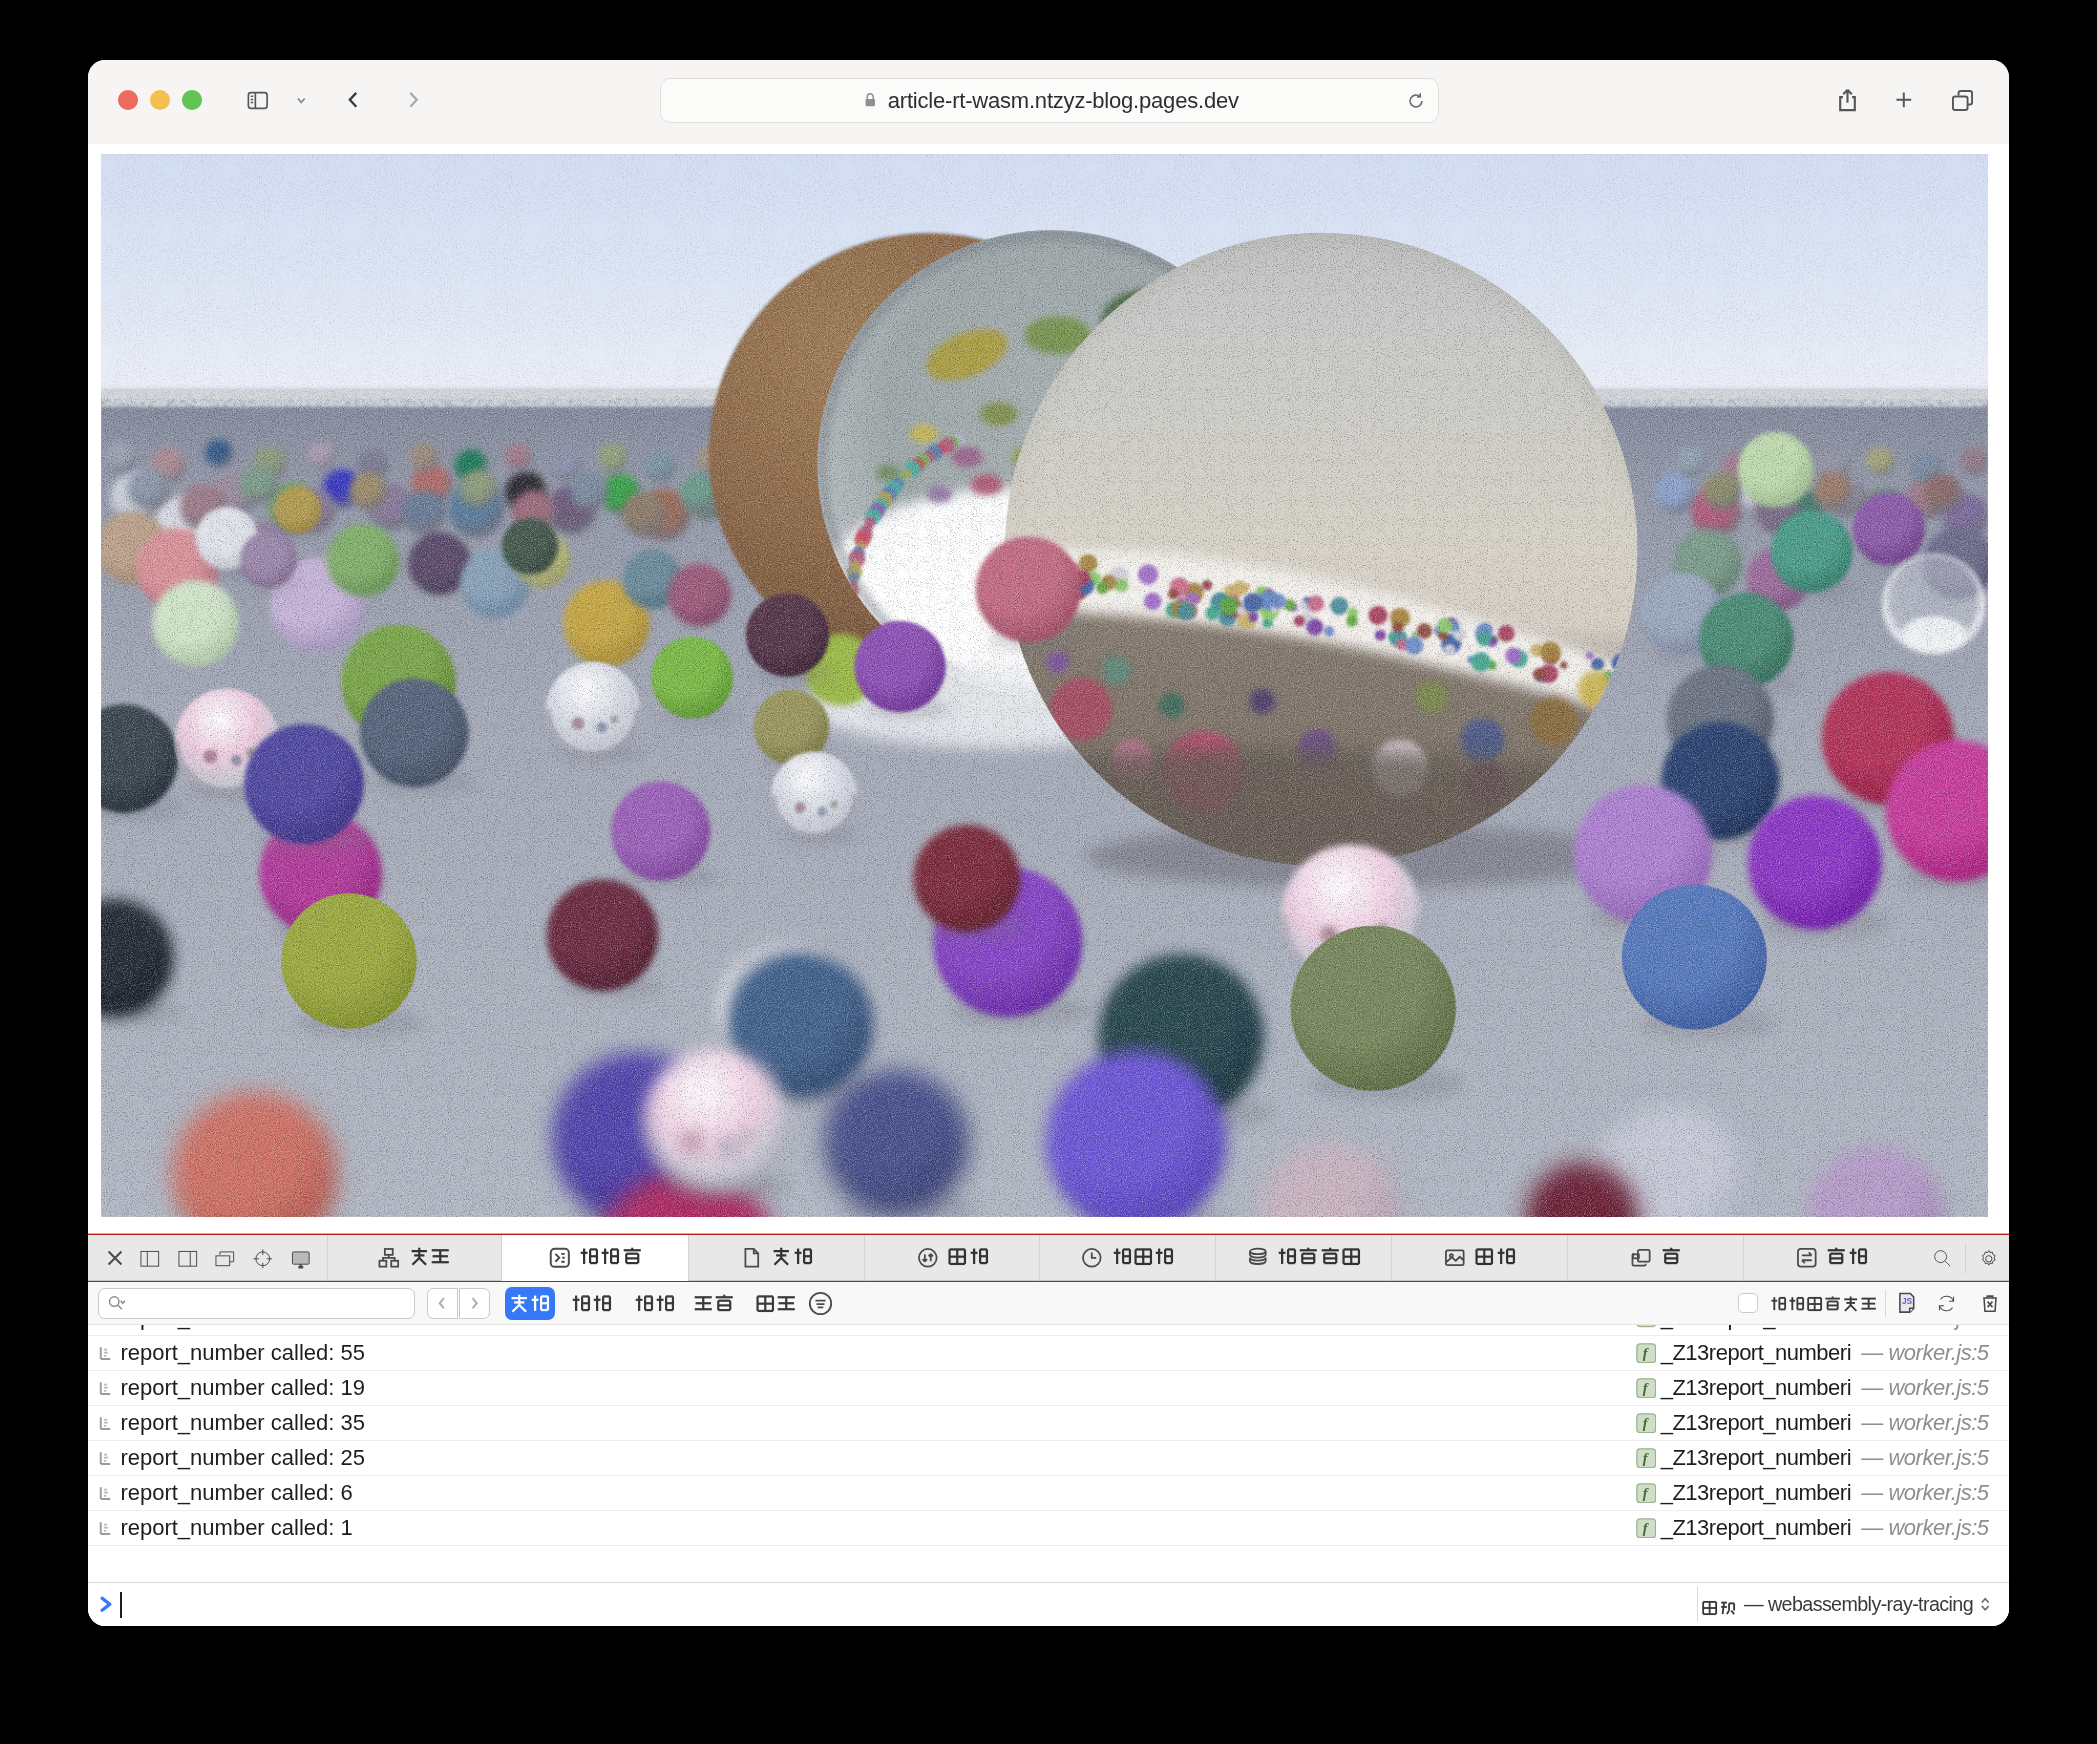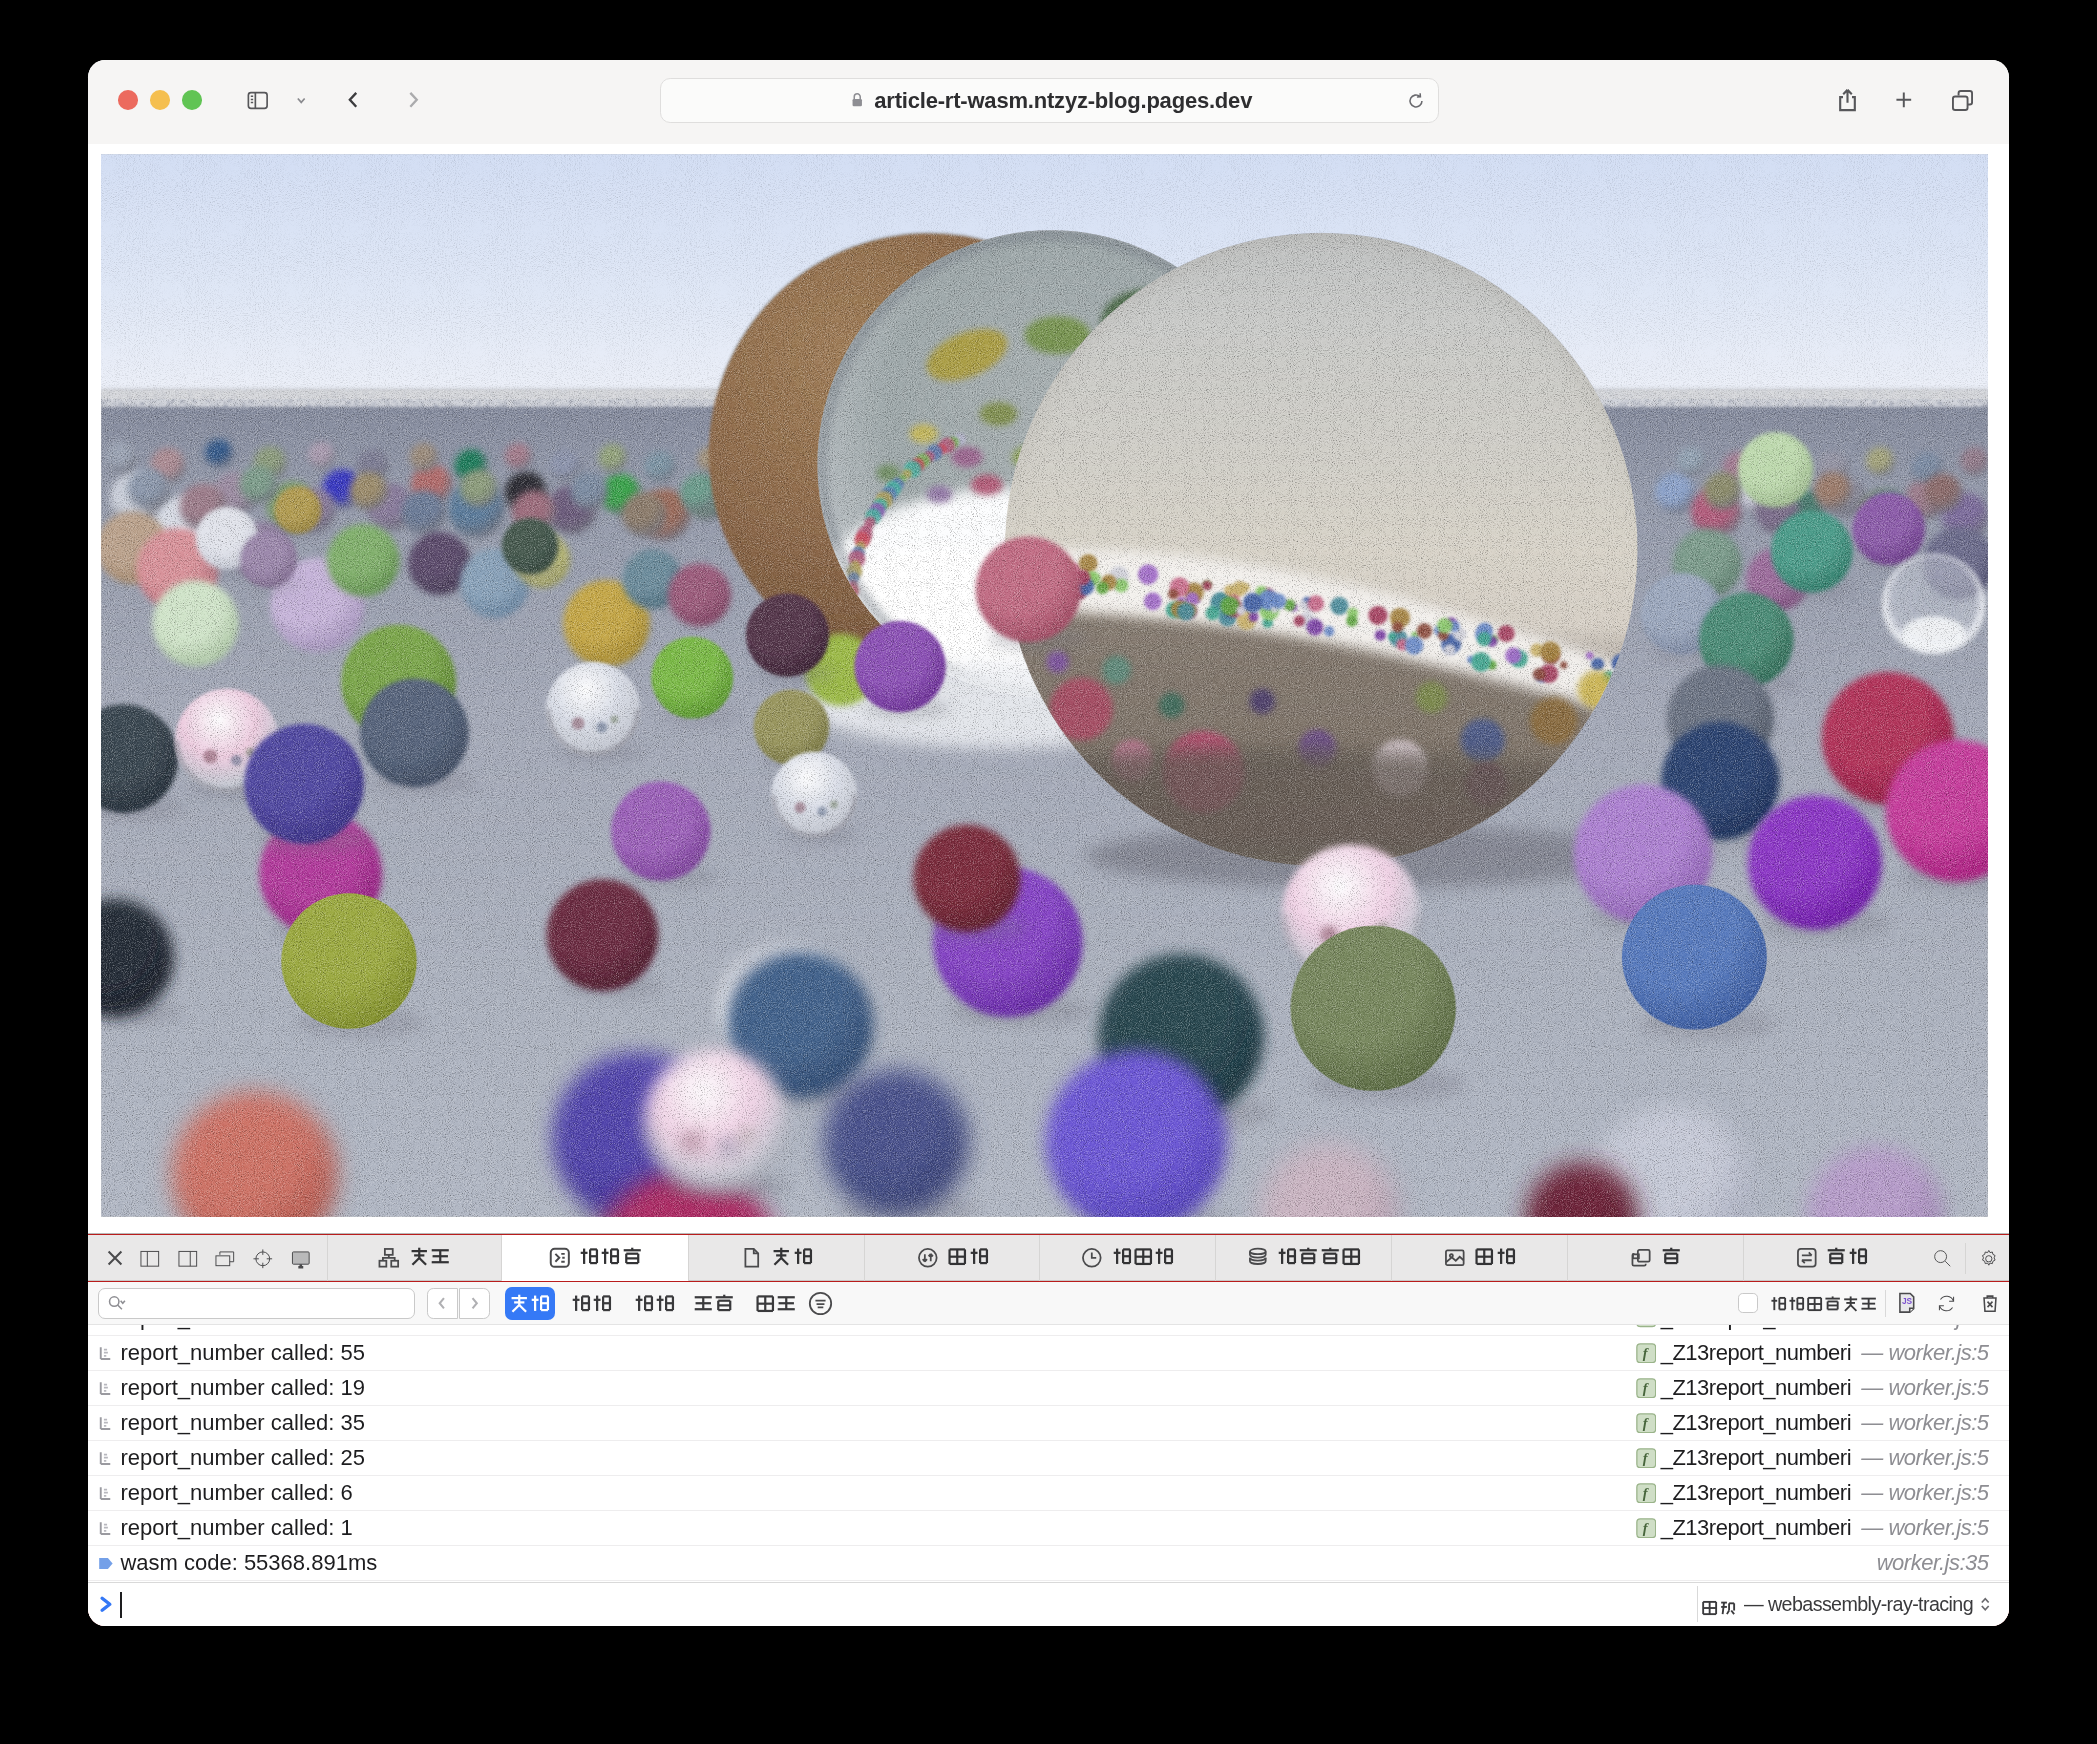--- a/index.html
+++ b/index.html
@@ -1,19 +1,19 @@
 <!DOCTYPE html>
 <html style="font-size:12.6px"><head><meta charset="utf-8">
 <style>
 * { margin:0; padding:0; box-sizing:border-box; }
 html,body { width:2097px; height:1745px; background:#000; font-family:"Liberation Sans",sans-serif; }
 #win { position:absolute; left:88px; top:60px; width:1921px; height:1566px;
   background:#fff; border-radius:17.3px; overflow:hidden; }
 #toolbar { position:absolute; left:0; top:0; width:100%; height:102px; background:#f6f5f4;
-  border-bottom:0.8px solid #d9d8d7;font-weight:bold; }
+  border-bottom:0.8px solid #d9d8d7; }
 .tl { position:absolute; top:30px; width:19.7px; height:19.7px; border-radius:50%; }
 #urlbar { position:absolute; left:572px; top:18px; width:779px; height:45px; background:#fbfbfa;
   border:0.8px solid #dfdedd; border-radius:10.2px; display:flex; align-items:center; justify-content:center;
   color:#2e2e30; font-size:22px; letter-spacing:-0.2px; }
 #page { position:absolute; left:0; top:84px; width:100%; height:1089px; background:#fff; }
 #shot { position:absolute; left:12.6px; top:10.2px; width:1887px; height:1063px; overflow:hidden; }
 #dt { position:absolute; left:0; top:1173px; width:100%; height:496px; background:#b91c1c;
   border-top:0.8px solid #b9b8b7; }
 #dtbar { position:absolute; left:0; top:0.8px; width:100%; height:46px; background:#e9e8e8;
   border-bottom:0.8px solid #c9c8c7; }
@@ -1849,31 +1849,20 @@
           </div>
           <div class="cr">
             <svg width="20.5" height="20.5" viewBox="0 0 24 24" style="flex:none">
               <rect x="1" y="1" width="22" height="22" rx="4" style="fill:#cfdec6;stroke:#9ab48a;stroke-width:1.5"></rect>
               <text x="8" y="18" style="stroke:none;fill:#47663c;font:italic bold 17px Liberation Serif">f</text>
             </svg>
             <span class="ct">_Z13report_numberi</span>
             <span class="cg">&nbsp;—&nbsp;worker.js:5</span>
           </div>
         </div>
-        <div class="crow " style="top:221px;height:35px">
-          <div class="cl">
-            <svg width="19" height="19" viewBox="0 0 24 24" style="flex:none">
-              <path d="M4 5 H15 L21 12 L15 19 H4 Z" style="fill:#74a0e8;stroke:none"></path>
-            </svg>
-            <span class="ct">wasm code: 55368.891ms</span>
-          </div>
-          <div class="cr">
-            <span class="cg">worker.js:35</span>
-          </div>
-        </div>
       <div id="prompt">
         <svg width="20.5" height="20.5" viewBox="0 0 24 24" fill="none" style="position:absolute;left:9.4px;top:11px">
             <path d="M6 5 L15 12 L6 19" style="stroke:#3478f6;stroke-width:4;stroke-linecap:round;stroke-linejoin:round"></path>
           </svg>
         <div style="position:absolute;left:31.5px;top:9.4px;width:2px;height:26px;background:#1d1d1f"></div>
         <div style="position:absolute;left:1609px;top:3.1px;width:0.8px;height:36px;background:#d9d9d9"></div>
         <div style="position:absolute;right:36px;top:10.2px;display:flex;align-items:flex-end;gap:3.1px;font-size:19.7px;letter-spacing:-0.6px">
           <span class="cjw" style="gap:0.8px">
               <svg class="cj" width="17.3" height="17.3" viewBox="0 0 24 24" style="stroke:#3a3a3c;stroke-width:2.6;fill:none">
                 <line x1="3" y1="4" x2="21" y2="4"></line>

